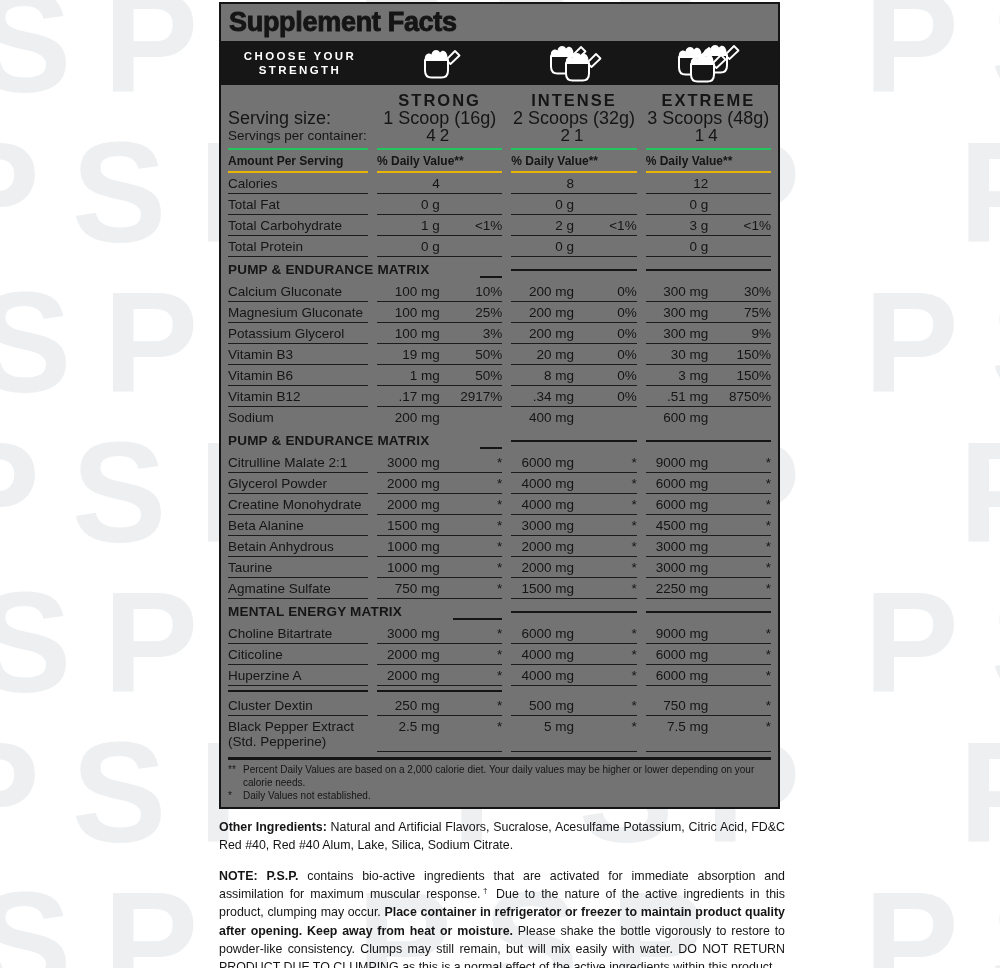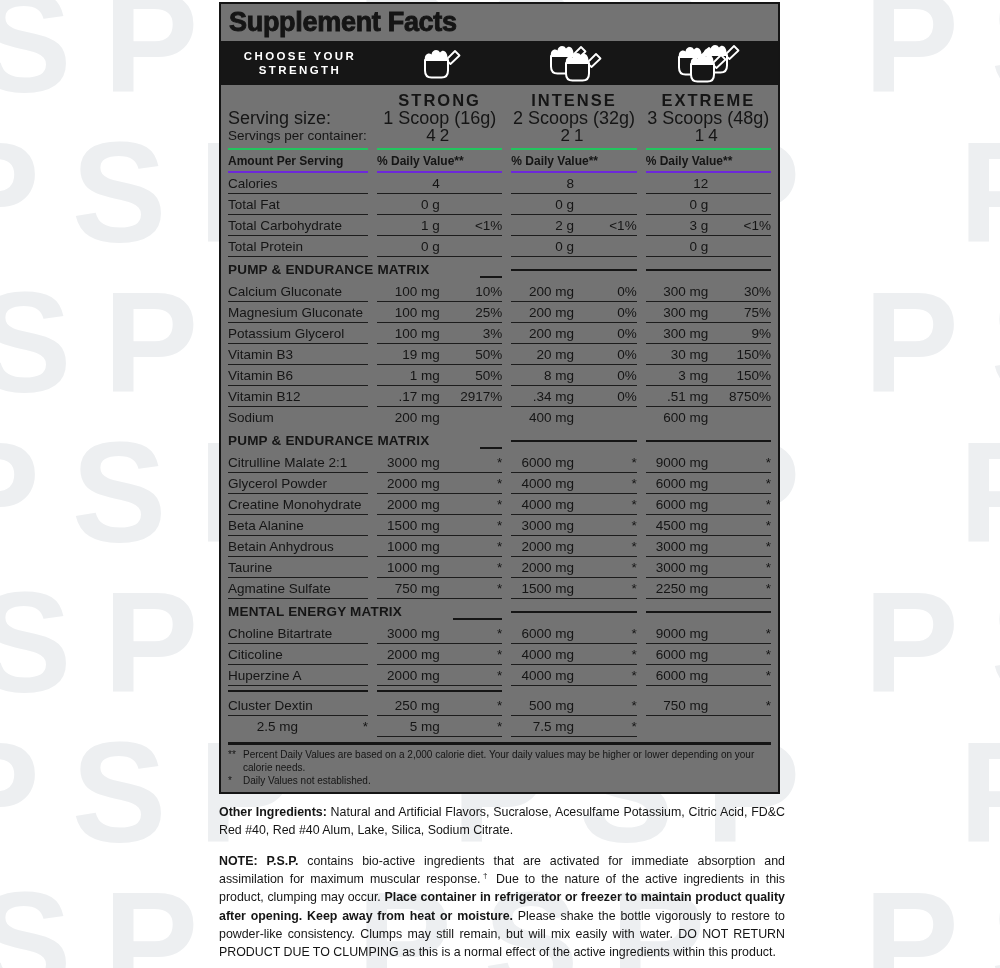--- a/index.html
+++ b/index.html
@@ -35,21 +35,21 @@
   .center{text-align:center;}
   .right{text-align:left;}
   .row-colnames{padding-top:6px;}
   .colname{font-size:16.5px;font-weight:bold;letter-spacing:2px;line-height:19px;}
   .serving-row .cell{font-size:18px;line-height:17px;}
   .label-cell{font-size:13.5px;line-height:17px;white-space:nowrap;}
   .servings-row .cell{padding-bottom:3px;border-bottom:2px solid #22c55e;}
   .bignum{font-size:17px;font-weight:normal;letter-spacing:4px;line-height:18px;}
   .aps-row .cell{
     font-size:12px;font-weight:bold;line-height:16px;
-    padding:3px 0 2px 0;border-bottom:2px solid #6d28d9;
+    padding:3px 0 2px 0;border-bottom:2px solid #eab308;
   }
   
   .nrow .cell{
     font-size:13.5px;line-height:15px;padding:2.5px 0;border-bottom:1px solid #1c1c1c;
   }
   .nrow .datacell{display:flex;align-items:flex-start;}
   .amt{width:50%;text-align:right;white-space:nowrap;}
   .dv{width:50%;text-align:right;white-space:nowrap;}
   .nrow .labwrap{white-space:normal;}
   .nrow.noline .cell{border-bottom-color:transparent;}
@@ -521,20 +521,24 @@
           <div class="cell datacell">
             <span class="amt">500 mg</span>
             <span class="dv">*</span>
           </div>
           <div class="cell datacell">
             <span class="amt">750 mg</span>
             <span class="dv">*</span>
           </div>
         </div>
         <div class="grid nrow nolabelline">
+          <div class="cell label-cell labwrap" style="white-space: normal;">
+            <div>Black Pepper Extract</div>
+            <div>(Std. Pepperine)</div>
+          </div>
           <div class="cell datacell">
             <span class="amt">2.5 mg</span>
             <span class="dv">*</span>
           </div>
           <div class="cell datacell">
             <span class="amt">5 mg</span>
             <span class="dv">*</span>
           </div>
           <div class="cell datacell">
             <span class="amt">7.5 mg</span>

